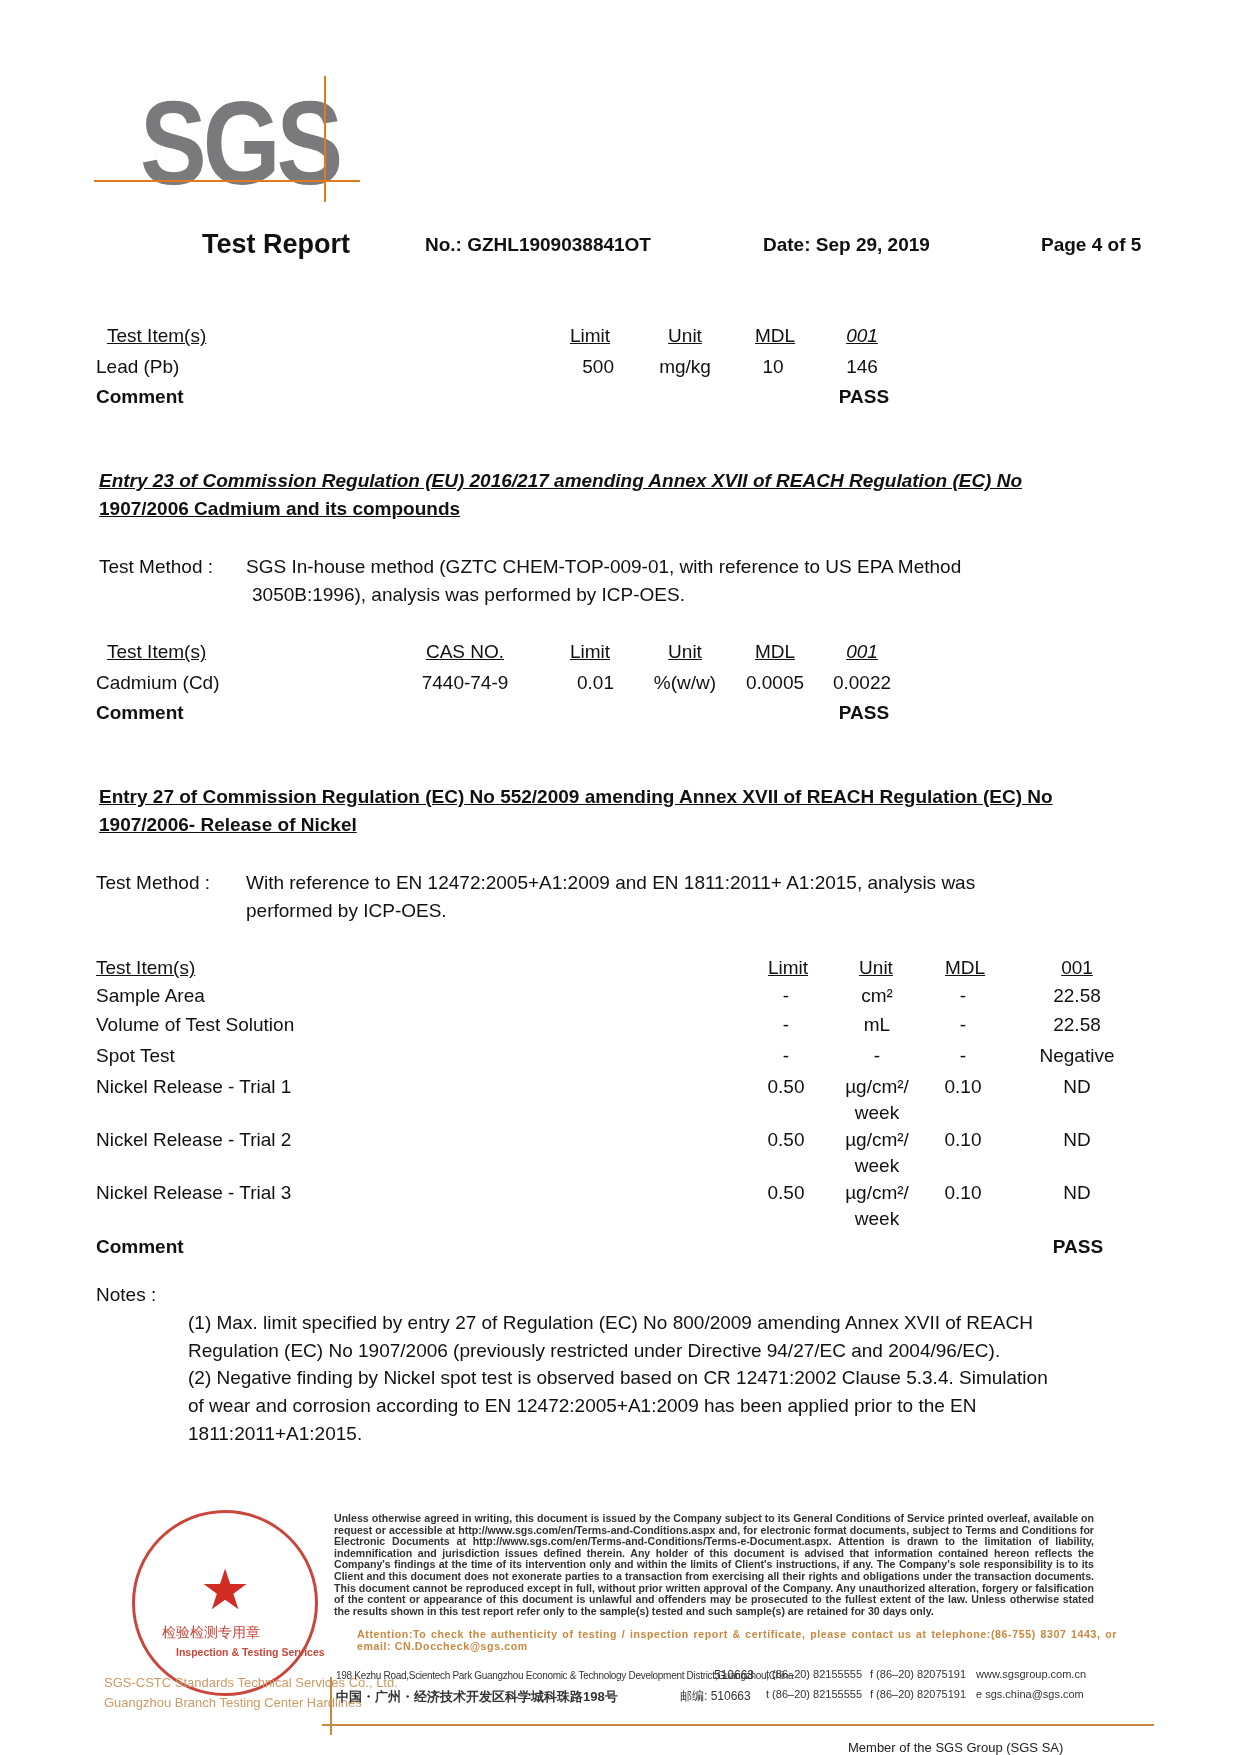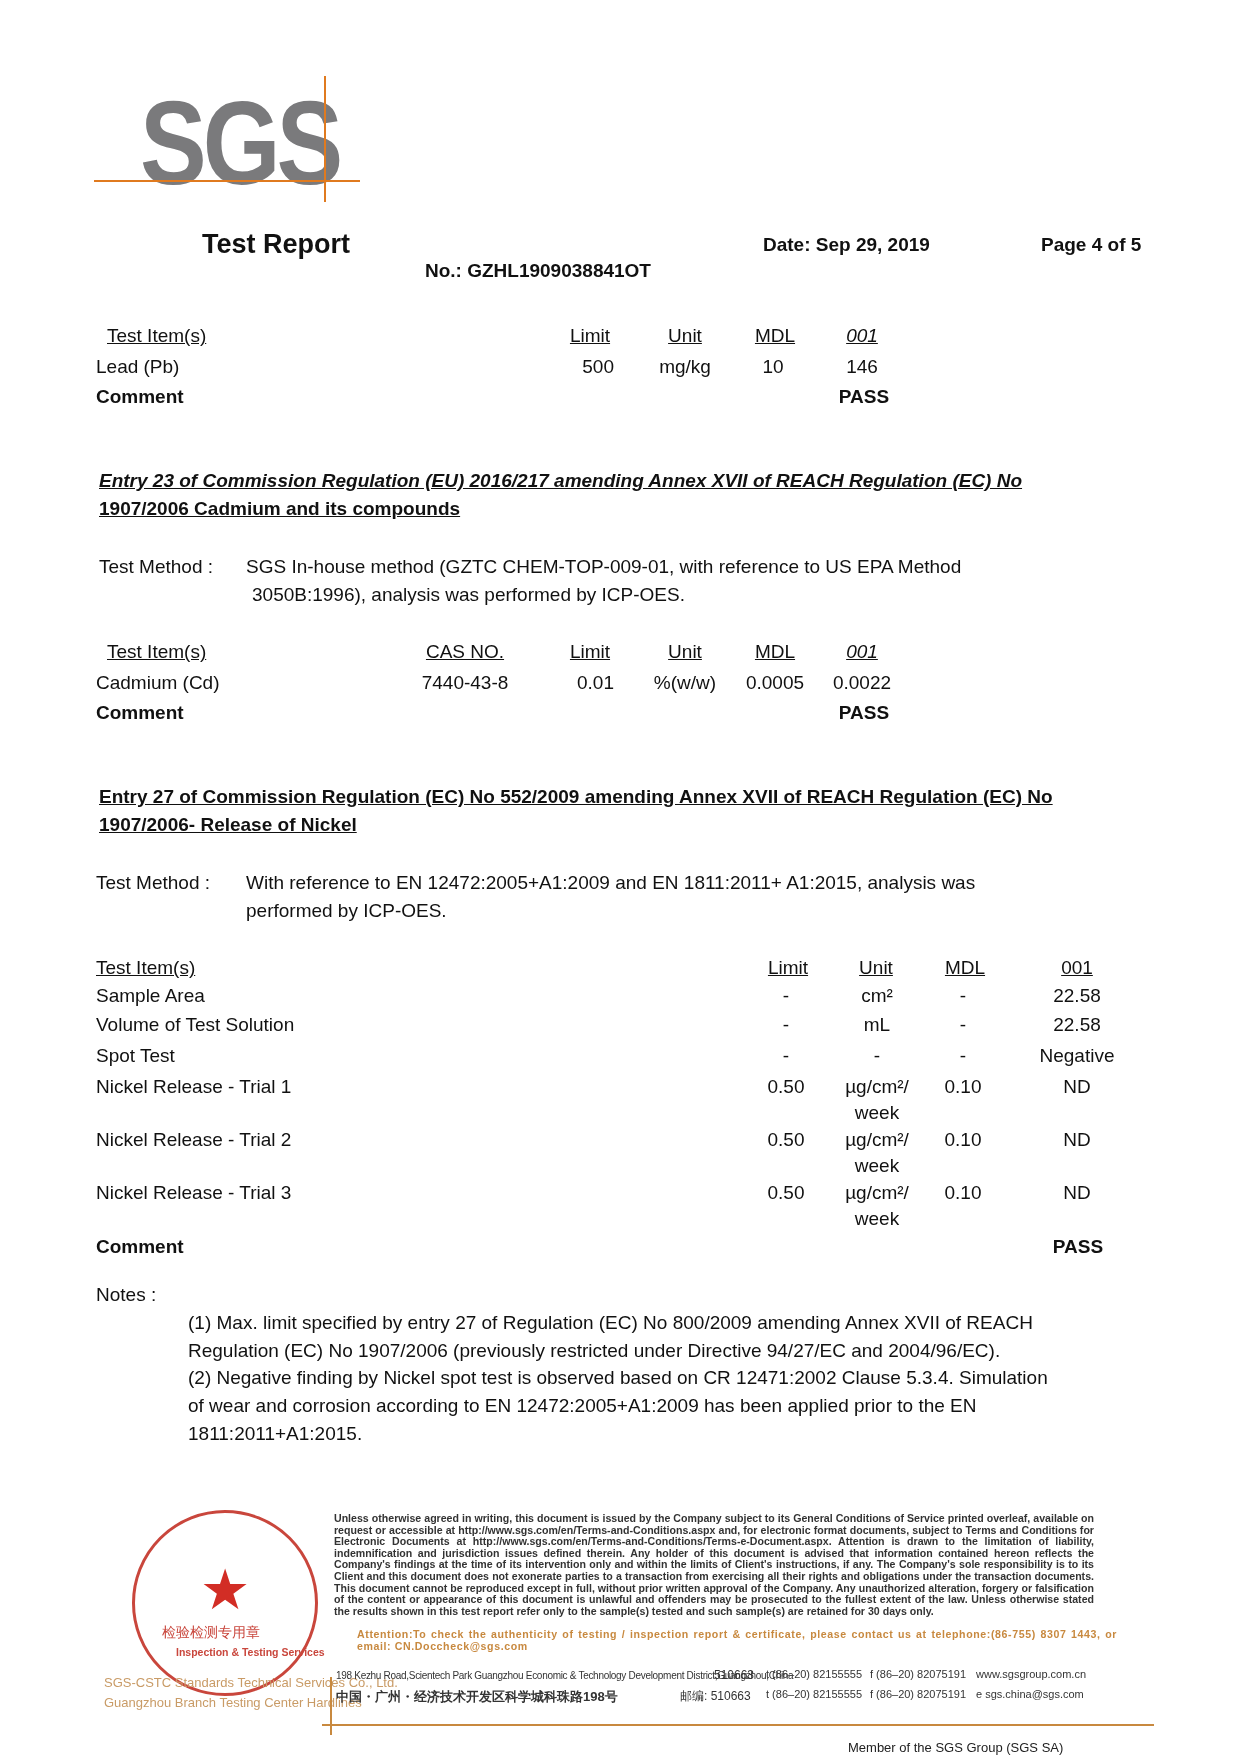--- a/index.html
+++ b/index.html
@@ -40,21 +40,21 @@
 </head>
 <body>
 
 <div>
   <div class="logo-text">SGS</div>
   <div class="logo-hline"></div>
   <div class="logo-vline"></div>
 </div>
 
 <div class="abs hdr hdr-title">Test Report</div>
-<div class="abs hdr" style="left:425px;margin-top:26px;">No.: GZHL1909038841OT</div>
+<div class="abs hdr" style="left:425px;">No.: GZHL1909038841OT</div>
 <div class="abs hdr" style="left:763px;">Date: Sep 29, 2019</div>
 <div class="abs hdr" style="left:1041px;">Page 4 of  5</div>
 
 <div>
   <div class="abs t18 u" style="left:107px; top:322px;">Test Item(s)</div>
   <div class="col t18 u" style="left:560px; width:60px; top:322px;">Limit</div>
   <div class="col t18 u" style="left:655px; width:60px; top:322px;">Unit</div>
   <div class="col t18 u" style="left:745px; width:60px; top:322px;">MDL</div>
   <div class="col t18 u i" style="left:832px; width:60px; top:322px;">001</div>
 
@@ -79,21 +79,21 @@
 
   <div class="abs t18 u" style="left:107px; top:638px;">Test Item(s)</div>
   <div class="col t18 u" style="left:410px; width:110px; top:638px;">CAS NO.</div>
   <div class="col t18 u" style="left:560px; width:60px; top:638px;">Limit</div>
   <div class="col t18 u" style="left:655px; width:60px; top:638px;">Unit</div>
   <div class="col t18 u" style="left:745px; width:60px; top:638px;">MDL</div>
   <div class="col t18 u i" style="left:832px; width:60px; top:638px;">001</div>
 
   <div>
     <div class="abs t18" style="left:96px; top:669px;">Cadmium (Cd)</div>
-    <div class="col t18" style="left:405px; width:120px; top:669px;">7440-43-8</div>
+    <div class="col t18" style="left:405px; width:120px; top:669px;">7440-74-9</div>
     <div class="col-r t18" style="left:550px; width:64px; top:669px;">0.01</div>
     <div class="col t18" style="left:640px; width:90px; top:669px;">%(w/w)</div>
     <div class="col t18" style="left:735px; width:80px; top:669px;">0.0005</div>
     <div class="col t18" style="left:822px; width:80px; top:669px;">0.0022</div>
   </div>
   <div class="abs t18 b" style="left:96px; top:699px;">Comment</div>
   <div class="col t18 b" style="left:826px; width:76px; top:699px;">PASS</div>
 </div>
 
 <div>

